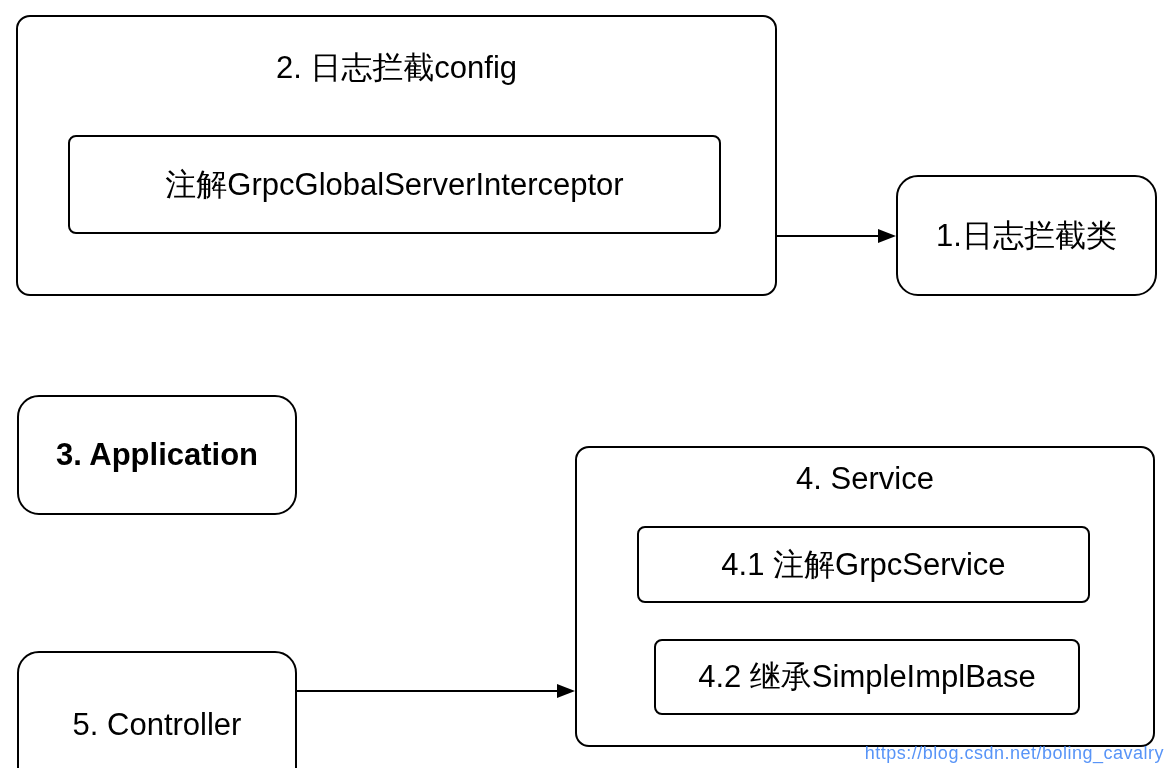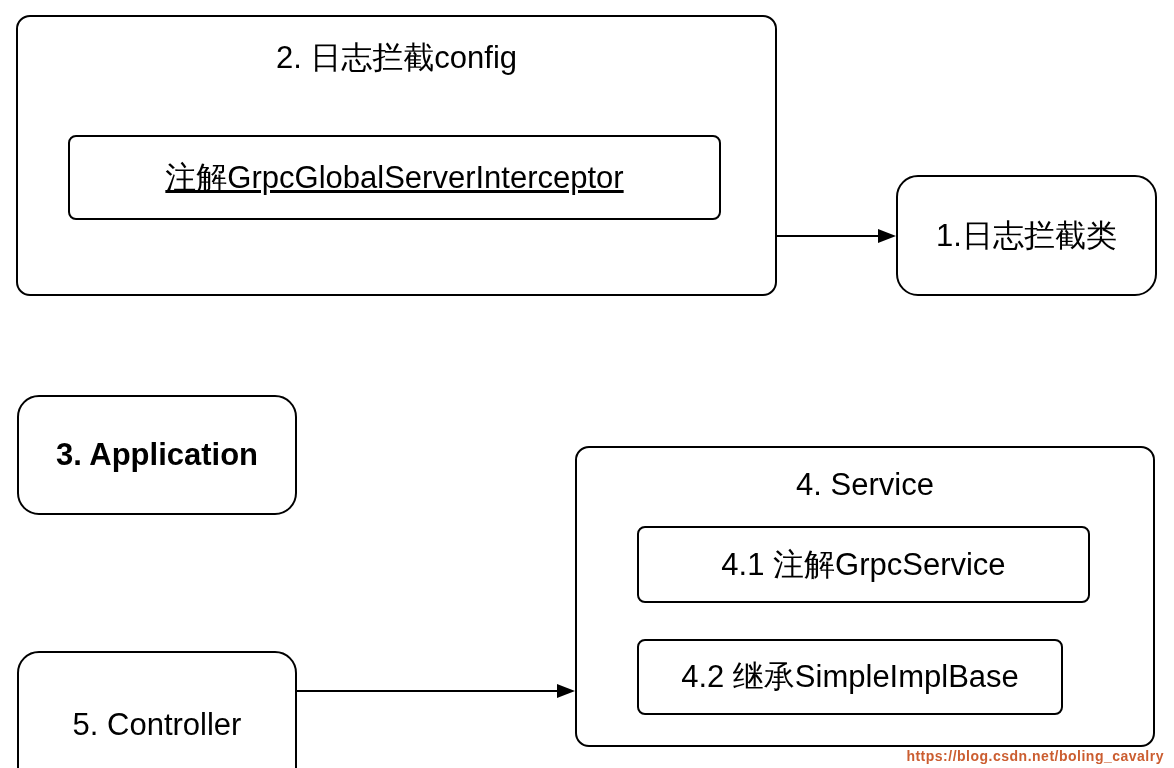--- a/index.html
+++ b/index.html
@@ -23,22 +23,22 @@
     background: #ffffff;
   }
   .group {
     border-radius: 14px;
   }
   .group-title {
     text-align: center;
     font-size: 31px;
     line-height: 1.15;
   }
-  .group-title.cfg { padding-top: 23px; }
-  .group-title.svc { padding-top: 19px; }
+  .group-title.cfg { padding-top: 23px; margin-top: 10px; }
+  .group-title.svc { padding-top: 13px; }
   .node {
     display: flex;
     align-items: center;
     justify-content: center;
     font-size: 31px;
     text-align: center;
     border-radius: 22px;
   }
   .node.inner {
     border-radius: 8px;
@@ -46,38 +46,37 @@
   .arrow {
     position: absolute;
     overflow: visible;
   }
   .arrow line { stroke: #000000; stroke-width: 2; }
   .arrow polygon { fill: #000000; }
   .watermark {
     position: absolute;
     right: 10px;
     bottom: 4px;
-    font-size: 14px;
+    font-size: 18px;
     letter-spacing: 0.5px;
-    color: #c2410c;
+    color: #3b82f6;
     opacity: 0.85;
     white-space: nowrap;
-    font-weight: bold;
   }
 </style>
 </head>
 <body>
 
 <div class="canvas">
 
   <div class="box group" style="left:16px; top:15px; width:761px; height:281px;">
     <div class="group-title cfg">2. 日志拦截config</div>
   </div>
 
-  <div class="box node inner" style="left:68px; top:135px; width:653px; height:85px;text-decoration:underline;">
+  <div class="box node inner" style="left:68px; top:135px; width:653px; height:99px;">
     <span>注解GrpcGlobalServerInterceptor</span>
   </div>
 
   <svg class="arrow" style="left:777px; top:226px;" width="119" height="20" viewBox="0 0 119 20">
     <line x1="0" y1="10" x2="103" y2="10"></line>
     <polygon points="101,3 119,10 101,17"></polygon>
   </svg>
 
   <div class="box node" style="left:896px; top:175px; width:261px; height:121px;">
     <span>1.日志拦截类</span>
@@ -97,19 +96,19 @@
   </svg>
 
   <div class="box group" style="left:575px; top:446px; width:580px; height:301px;">
     <div class="group-title svc">4. Service</div>
   </div>
 
   <div class="box node inner" style="left:637px; top:526px; width:453px; height:77px;">
     <span>4.1 注解GrpcService</span>
   </div>
 
-  <div class="box node inner" style="left:637px; top:639px; width:426px; height:76px;">
+  <div class="box node inner" style="left:654px; top:639px; width:426px; height:76px;">
     <span>4.2 继承SimpleImplBase</span>
   </div>
 
   <div class="watermark">https://blog.csdn.net/boling_cavalry</div>
 
 </div>
 
 </body></html>

